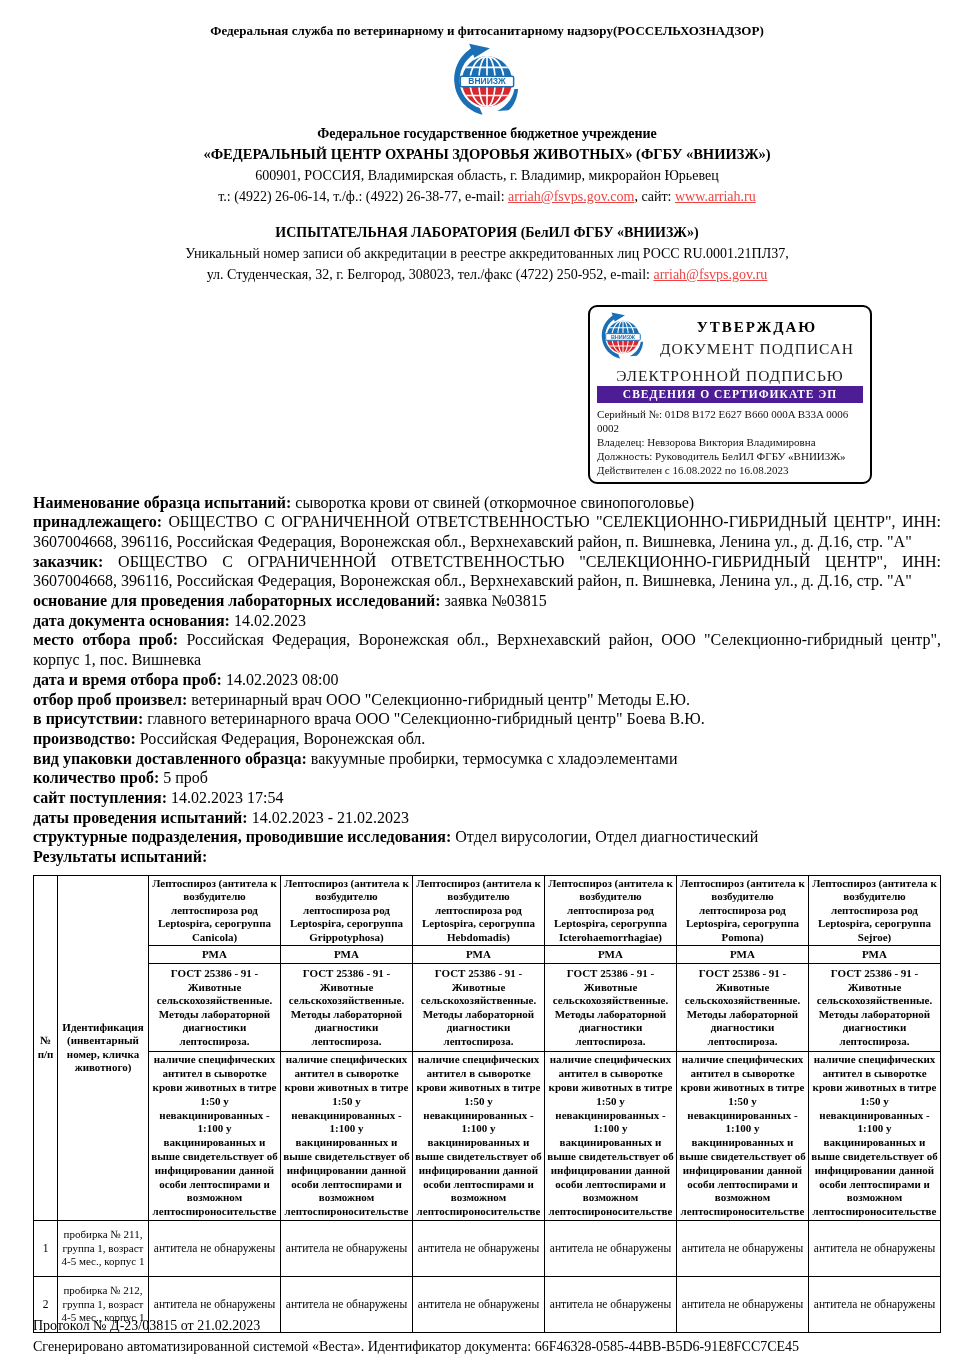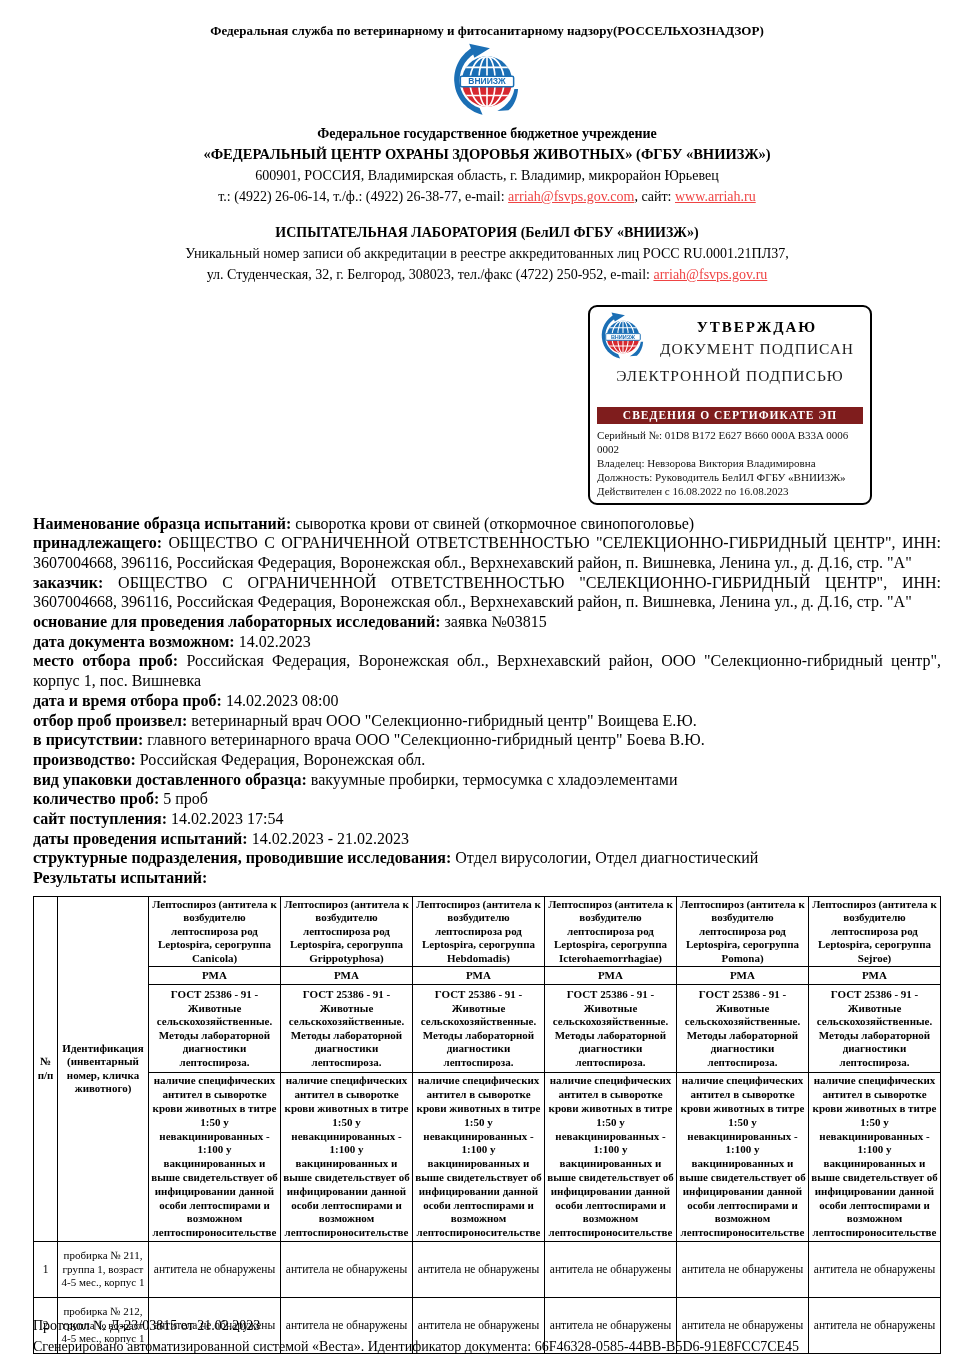--- a/index.html
+++ b/index.html
@@ -27,22 +27,22 @@
     width:284px; margin:20px 69px 0 auto;
     border:2.5px solid #000; border-radius:9px;
     padding:5px 7px 5px 7px;
     font-family:"Liberation Serif", serif;
   }
   .stamp-top { display:flex; align-items:center; }
   .stamp-logo { flex:0 0 54px; }
   .stamp-head { flex:1; text-align:center; }
   .approve { font-weight:bold; font-size:15px; letter-spacing:2px; line-height:19px; }
   .signed { font-size:15.5px; letter-spacing:1px; line-height:18.5px; color:#1c1c1c; margin-top:3px; }
-  .cert-bar { background:#7f1d1d; color:#fff; text-align:center; font-weight:bold;
-              font-size:11.5px; letter-spacing:1px; padding:2px 0 3px; margin:21px 0 4px; }
+  .cert-bar { background:#4c1d95; color:#fff; text-align:center; font-weight:bold;
+              font-size:11.5px; letter-spacing:1px; padding:2px 0 3px; margin:0 0 4px; }
   .stamp-detail { font-size:11px; line-height:14px; text-align:left; color:#111; }
 
   
   .doc-title { text-align:center; font-weight:bold; font-size:18px; margin-top:15px; }
   .fields { margin-top:9px; font-size:16px; line-height:19.7px; text-align:justify; }
   .field .lbl { font-weight:bold; }
 
   
   table.results { border-collapse:collapse; width:908px; margin-top:8px; table-layout:fixed; }
   table.results td { border:1px solid #000; padding:1px 2px; text-align:center; vertical-align:middle; }
@@ -143,24 +143,24 @@
       <div class="stamp-detail">Должность: Руководитель БелИЛ ФГБУ «ВНИИЗЖ»</div>
       <div class="stamp-detail">Действителен с 16.08.2022 по 16.08.2023</div>
     </div>
 
 
     <div class="fields">
       <p class="field"><b class="lbl">Наименование образца испытаний:</b> <span>сыворотка крови от свиней (откормочное свинопоголовье)</span></p>
       <p class="field"><b class="lbl">принадлежащего:</b> <span>ОБЩЕСТВО С ОГРАНИЧЕННОЙ ОТВЕТСТВЕННОСТЬЮ "СЕЛЕКЦИОННО-ГИБРИДНЫЙ ЦЕНТР", ИНН: 3607004668, 396116, Российская Федерация, Воронежская обл., Верхнехавский район, п. Вишневка, Ленина ул., д. Д.16, стр. "А"</span></p>
       <p class="field"><b class="lbl">заказчик:</b> <span>ОБЩЕСТВО С ОГРАНИЧЕННОЙ ОТВЕТСТВЕННОСТЬЮ "СЕЛЕКЦИОННО-ГИБРИДНЫЙ ЦЕНТР", ИНН: 3607004668, 396116, Российская Федерация, Воронежская обл., Верхнехавский район, п. Вишневка, Ленина ул., д. Д.16, стр. "А"</span></p>
       <p class="field"><b class="lbl">основание для проведения лабораторных исследований:</b> <span>заявка №03815</span></p>
-      <p class="field"><b class="lbl">дата документа возможном:</b> <span>14.02.2023</span></p>
+      <p class="field"><b class="lbl">дата документа основания:</b> <span>14.02.2023</span></p>
       <p class="field"><b class="lbl">место отбора проб:</b> <span>Российская Федерация, Воронежская обл., Верхнехавский район, ООО "Селекционно-гибридный центр", корпус 1, пос. Вишневка</span></p>
       <p class="field"><b class="lbl">дата и время отбора проб:</b> <span>14.02.2023 08:00</span></p>
-      <p class="field"><b class="lbl">отбор проб произвел:</b> <span>ветеринарный врач ООО "Селекционно-гибридный центр" Воищева Е.Ю.</span></p>
+      <p class="field"><b class="lbl">отбор проб произвел:</b> <span>ветеринарный врач ООО "Селекционно-гибридный центр" Методы Е.Ю.</span></p>
       <p class="field"><b class="lbl">в присутствии:</b> <span>главного ветеринарного врача ООО "Селекционно-гибридный центр" Боева В.Ю.</span></p>
       <p class="field"><b class="lbl">производство:</b> <span>Российская Федерация, Воронежская обл.</span></p>
       <p class="field"><b class="lbl">вид упаковки доставленного образца:</b> <span>вакуумные пробирки, термосумка с хладоэлементами</span></p>
       <p class="field"><b class="lbl">количество проб:</b> <span>5 проб</span></p>
       <p class="field"><b class="lbl">сайт поступления:</b> <span>14.02.2023 17:54</span></p>
       <p class="field"><b class="lbl">даты проведения испытаний:</b> <span>14.02.2023 - 21.02.2023</span></p>
       <p class="field"><b class="lbl">структурные подразделения, проводившие исследования:</b> <span>Отдел вирусологии, Отдел диагностический</span></p>
       <p class="field"><b class="lbl">Результаты испытаний:</b></p>
     </div>
 

